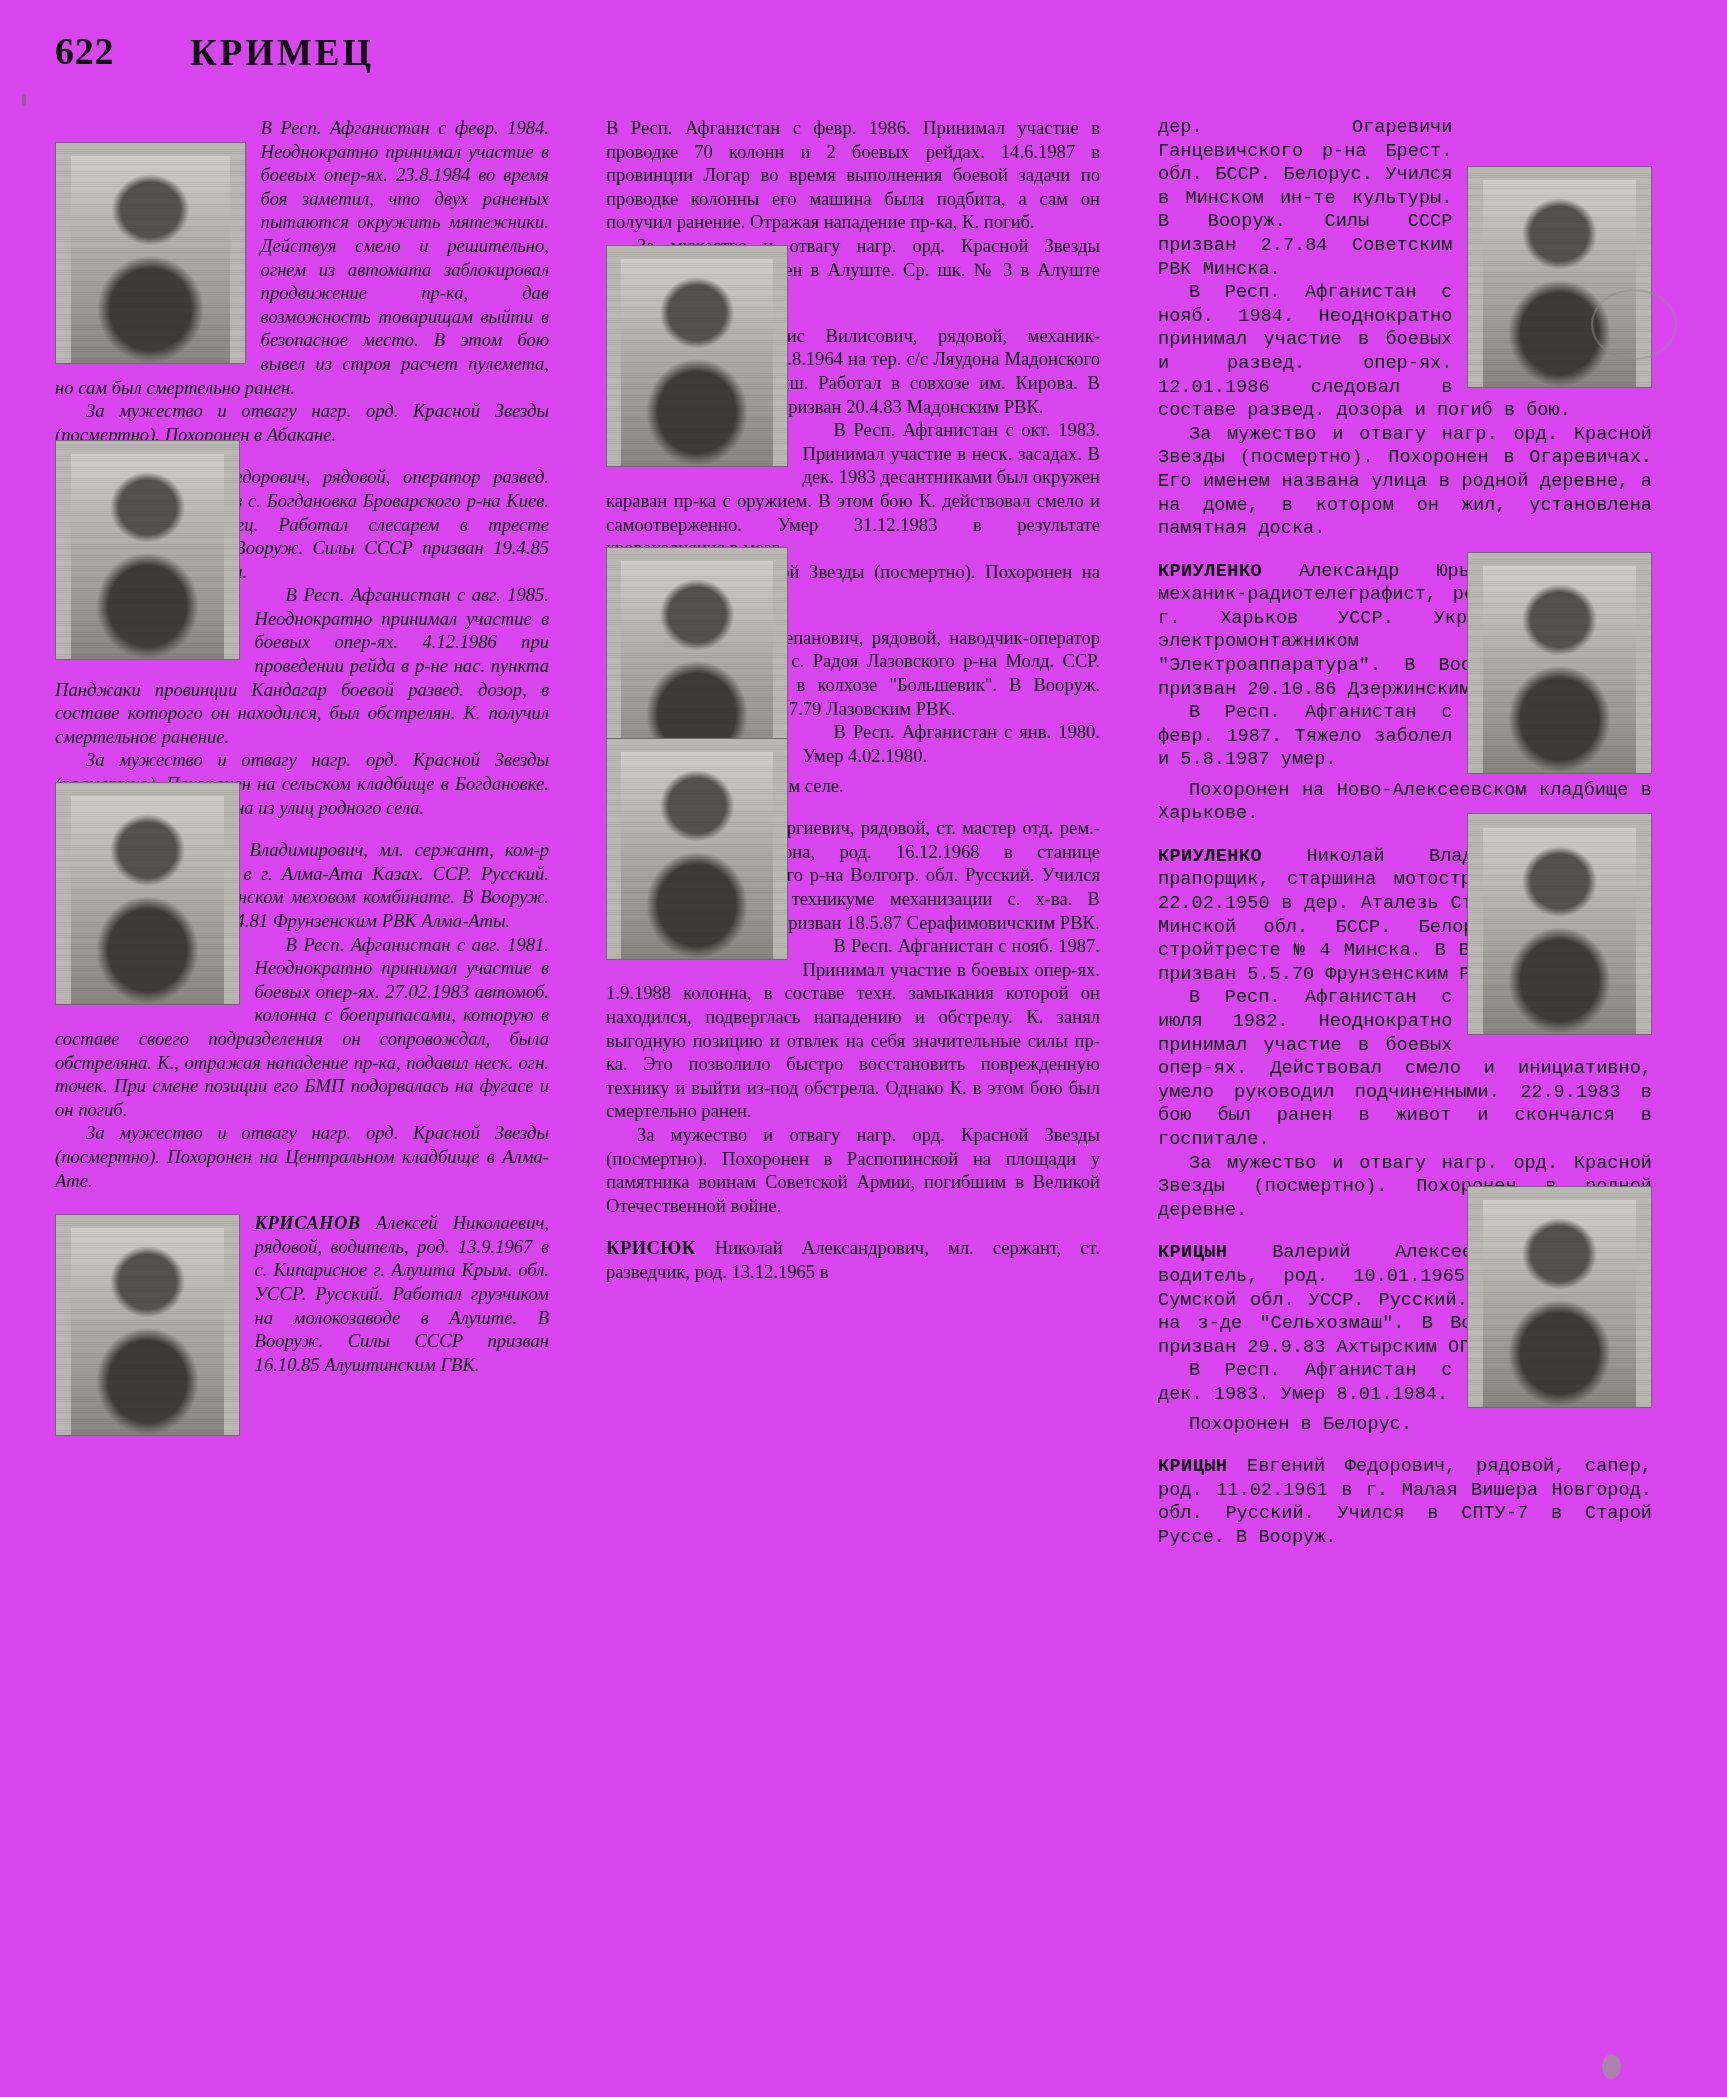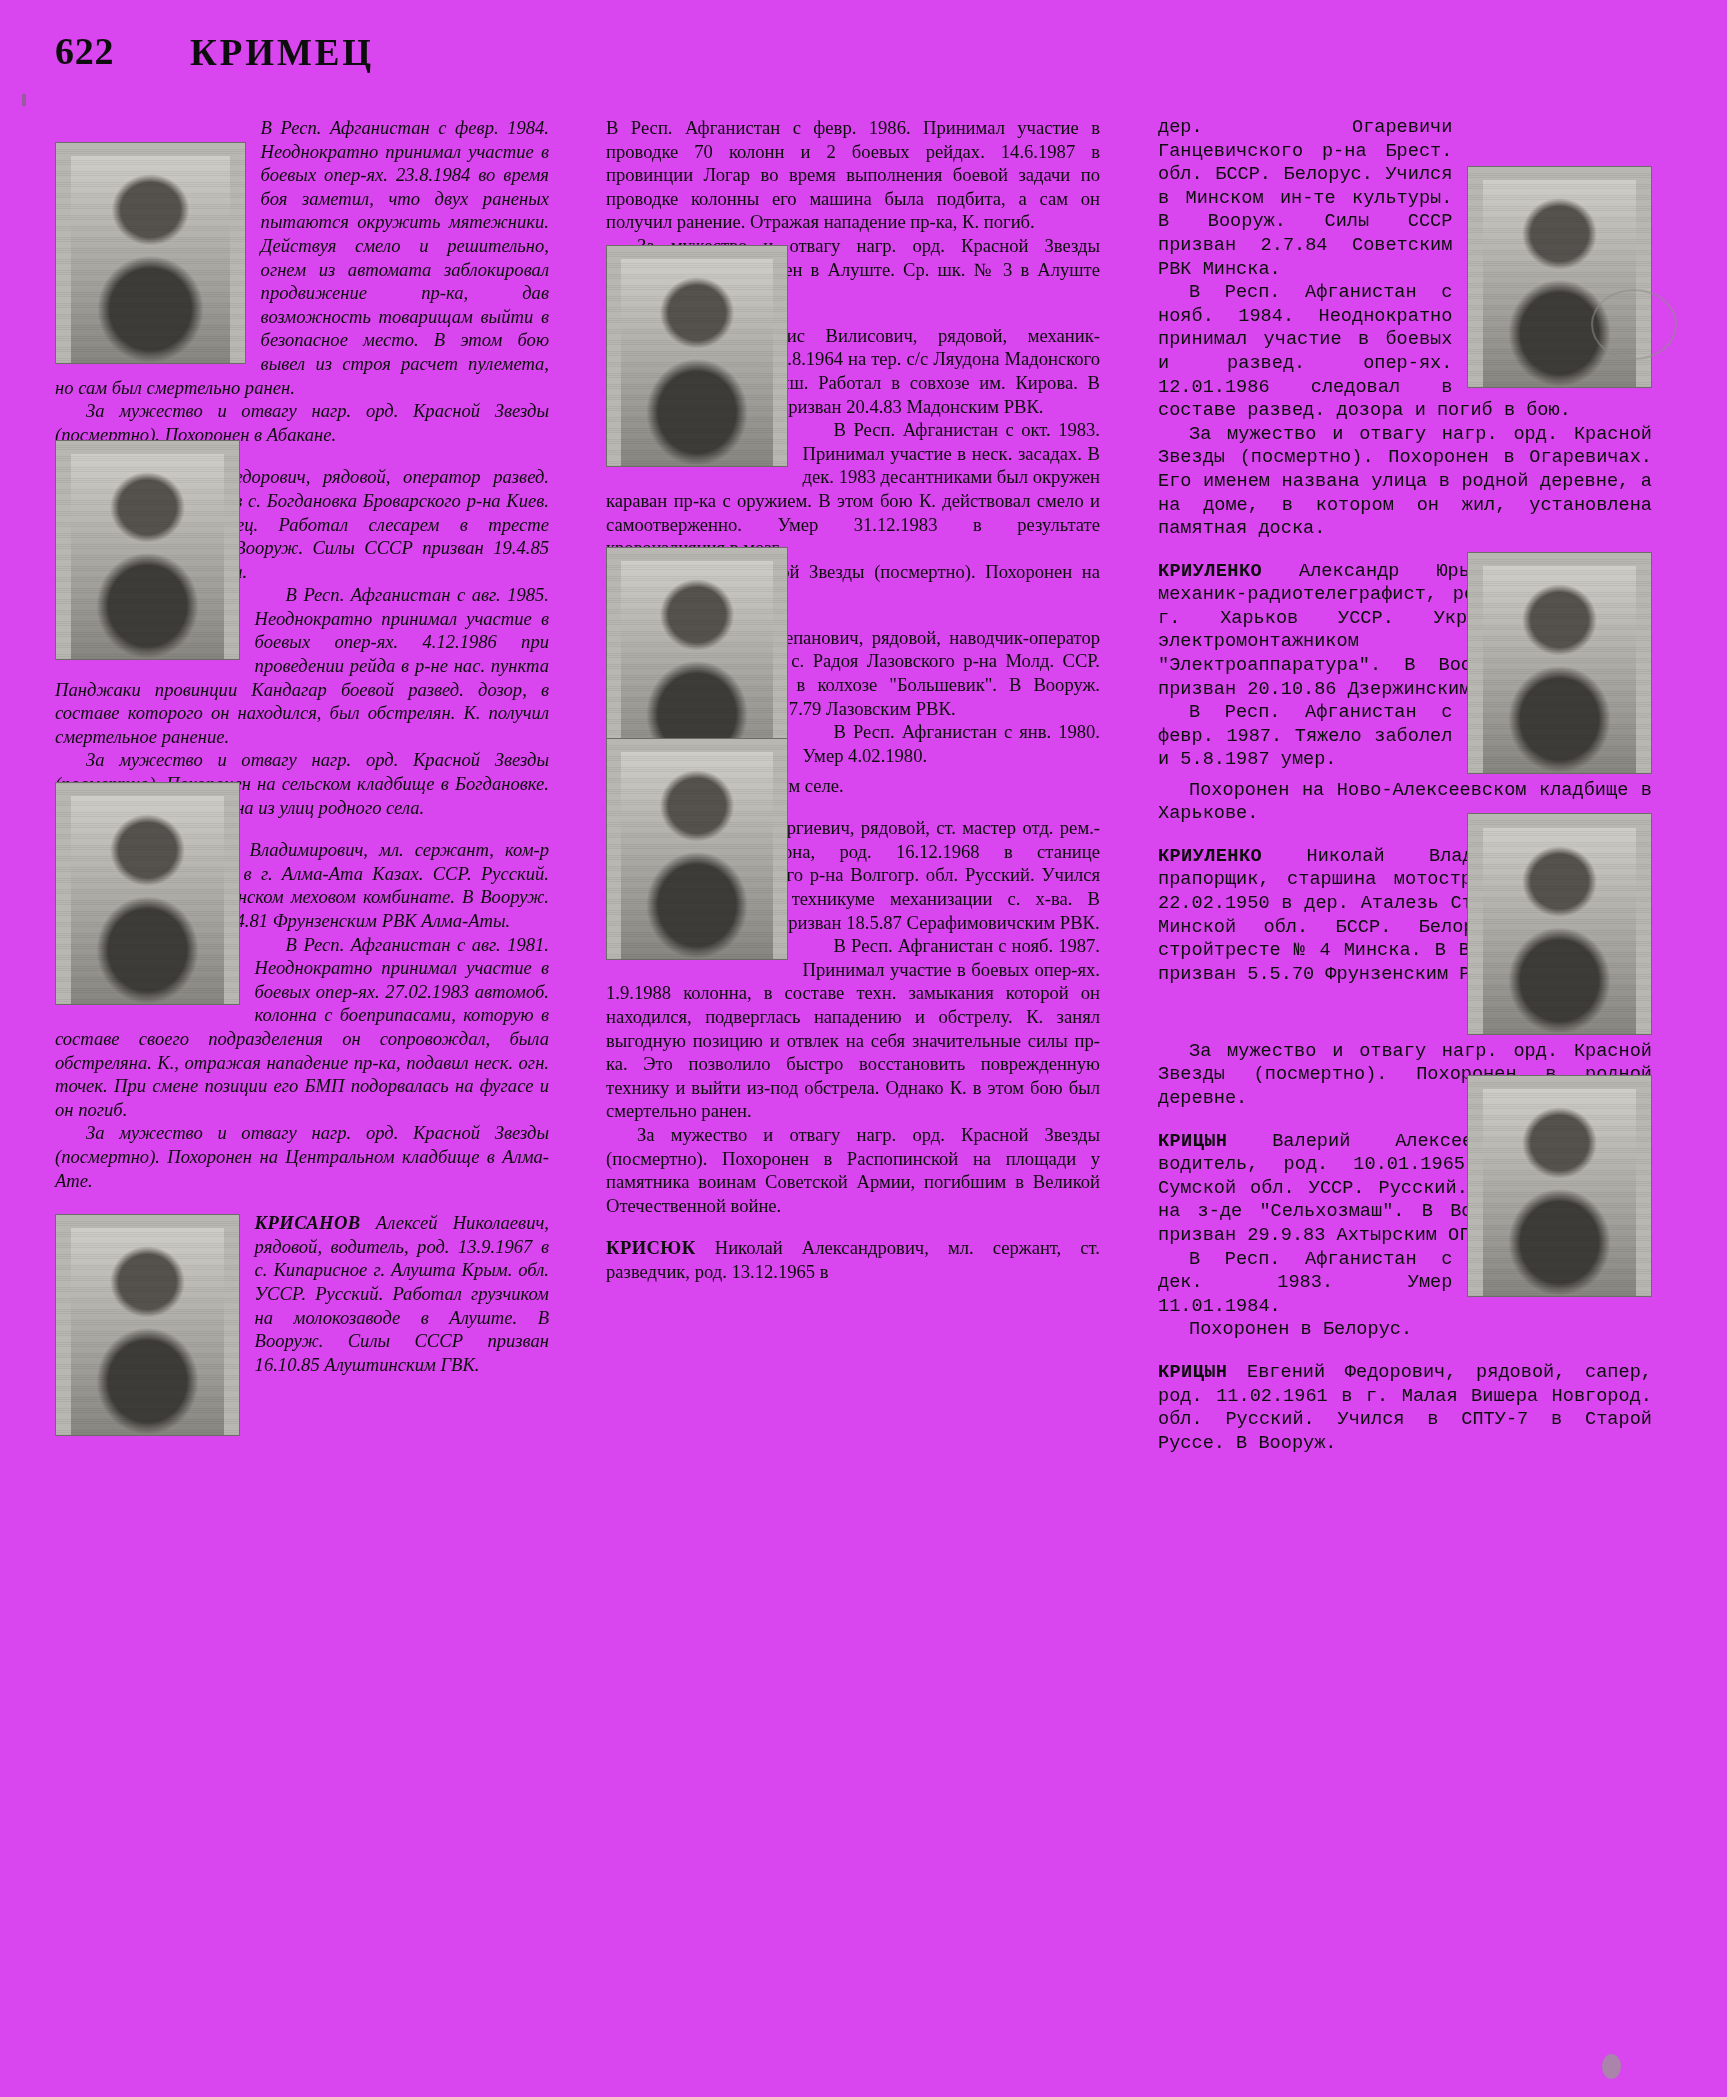--- a/index.html
+++ b/index.html
@@ -213,26 +213,27 @@
       <p class="ind">За мужество и отвагу нагр. орд. Красной Звезды (посмертно). Похоронен в Огаревичах. Его именем названа улица в родной деревне, а на доме, в котором он жил, установлена памятная доска.</p>
 
       <p class="entry"><span class="name">КРИУЛЕНКО</span> <span>Александр Юрьевич, рядовой, механик-радиотелеграфист, род. 18.10.1968 в г. Харьков УССР. Украинец. Работал электромонтажником на з-де "Электроаппаратура". В Вооруж. Силы СССР призван 20.10.86 Дзержинским РВК Харькова.</span></p>
       <div class="photo ph-right" style="width:183px;height:220px;margin-top:-149px;"></div>
       <p class="ind">В Респ. Афганистан с февр. 1987. Тяжело заболел и 5.8.1987 умер.</p>
       <div class="clear"></div>
       <p class="ind">Похоронен на Ново-Алексеевском кладбище в Харькове.</p>
 
       <p class="entry"><span class="name">КРИУЛЕНКО</span> <span>Николай Владимирович, ст. прапорщик, старшина мотострелк. роты, род. 22.02.1950 в дер. Аталезь Столбцовского р-на Минской обл. БССР. Белорус. Работал в стройтресте № 4 Минска. В Вооруж. Силы СССР призван 5.5.70 Фрунзенским РВК Минска.</span></p>
       <div class="photo ph-right" style="width:183px;height:220px;margin-top:-173px;"></div>
+      <p class="ind">В Респ. Афганистан с июля 1982. Неоднократно принимал участие в боевых опер-ях. Действовал смело и инициативно, умело руководил подчиненными. 22.9.1983 в бою был ранен в живот и скончался в госпитале.</p>
       <div class="clear"></div>
       <p class="ind">За мужество и отвагу нагр. орд. Красной Звезды (посмертно). Похоронен в родной деревне.</p>
 
       <p class="entry"><span class="name">КРИЦЫН</span> <span>Валерий Алексеевич, рядовой, водитель, род. 10.01.1965 в г. Ахтырка Сумской обл. УССР. Русский. Работал токарем на з-де "Сельхозмаш". В Вооруж. Силы СССР призван 29.9.83 Ахтырским ОГВК.</span></p>
       <div class="photo ph-right" style="width:183px;height:220px;margin-top:-173px;"></div>
-      <p class="ind">В Респ. Афганистан с дек. 1983. Умер 11.01.1984.</p>
+      <p class="ind">В Респ. Афганистан с дек. 1983. Умер 8.01.1984.</p>
       <div class="clear"></div>
       <p class="ind">Похоронен в Белорус.</p>
 
       <p class="entry"><span class="name">КРИЦЫН</span> <span>Евгений Федорович, рядовой, сапер, род. 11.02.1961 в г. Малая Вишера Новгород. обл. Русский. Учился в СПТУ-7 в Старой Руссе. В Вооруж.</span></p>
     </div>
 
   </div>
 
   <div class="pencil-mark"></div>
   <div class="bottom-dot"></div>

